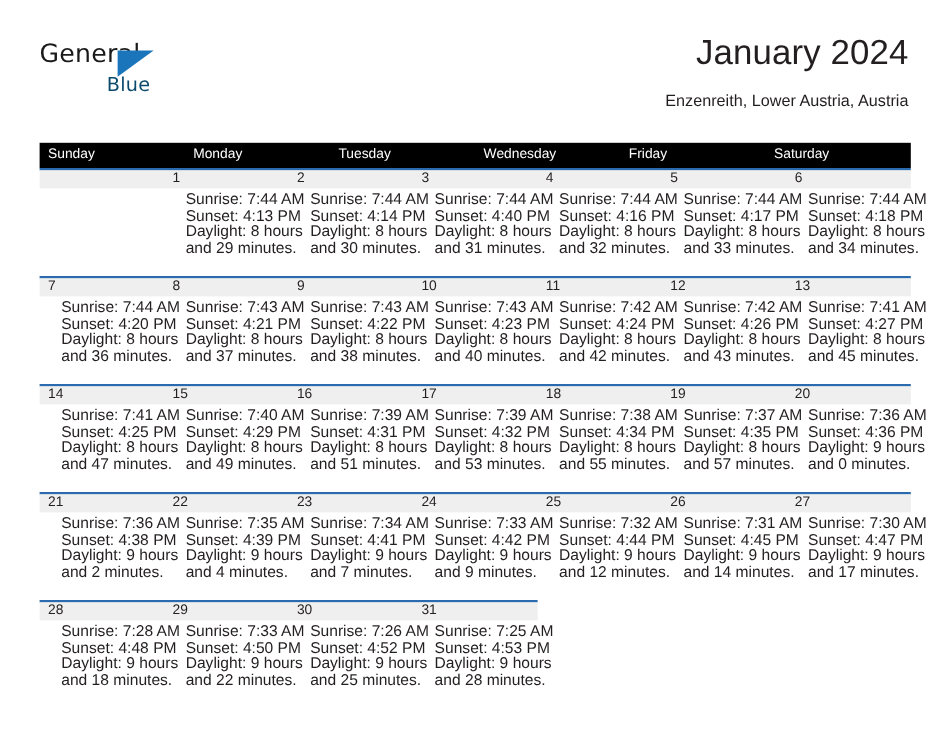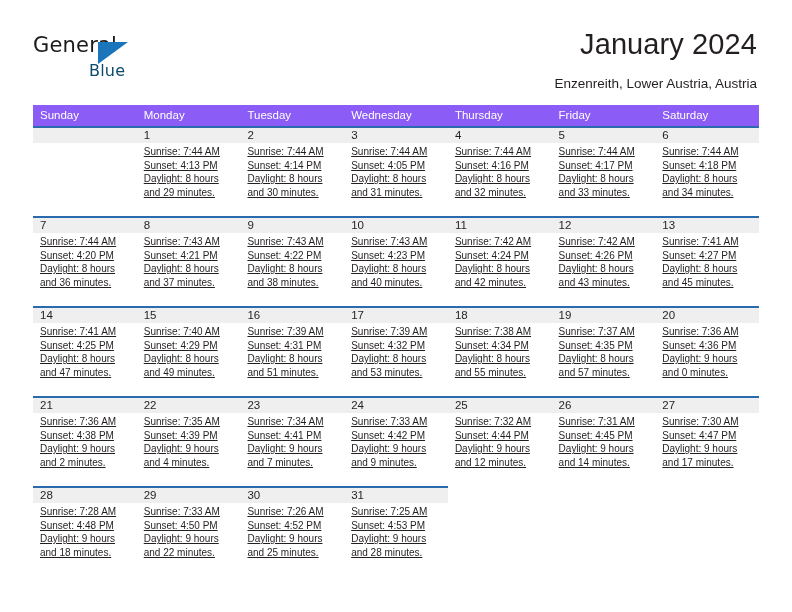--- a/index.html
+++ b/index.html
@@ -87,21 +87,22 @@
   .calendar {
     position: absolute;
     left: 33px;
     top: 105px;
     width: 726px;
   }
   .dow-row {
     display: flex;
     width: 726px;
     height: 21px;
-    background: #8b5cf6;
+    background: #000000;
+    margin-top: 14px;
   }
   .dow {
     flex: 1 1 0;
     color: #ffffff;
     font-size: 11.5px;
     line-height: 21px;
     padding-left: 7px;
     box-sizing: border-box;
     white-space: nowrap;
   }
@@ -142,27 +143,26 @@
   .daynum {
     position: absolute;
     left: 7px;
     top: 2px;
     font-size: 11.5px;
     line-height: 14px;
     color: #231f20;
   }
   .info {
     position: absolute;
-    left: 7px;
+    left: 18px;
     top: 19px;
-    font-size: 10px;
+    font-size: 13px;
     line-height: 13.6px;
     color: #231f20;
     white-space: nowrap;
-    text-decoration: underline;
   }
   .info div { white-space: nowrap; }
 </style>
 </head>
 <body>
 
 <div class="page">
 
   <div class="header">
 
@@ -175,21 +175,20 @@
     <div class="title">January 2024</div>
     <div class="subtitle">Enzenreith, Lower Austria, Austria</div>
   </div>
 
   <div class="calendar">
     <div class="dow-row">
         <div class="dow">Sunday</div>
         <div class="dow">Monday</div>
         <div class="dow">Tuesday</div>
         <div class="dow">Wednesday</div>
-        <div class="dow">Thursday</div>
         <div class="dow">Friday</div>
         <div class="dow">Saturday</div>
       </div>
     <div id="weeks-container">
         <div class="week">
           <div class="week-sep" style="width: 726px;"></div>
           <div class="numband" style="width: 726px;"></div>
           <div class="days">
             <div class="day empty"></div>
             <div class="day">
@@ -207,21 +206,21 @@
                 <div>Sunrise: 7:44 AM</div>
                 <div>Sunset: 4:14 PM</div>
                 <div>Daylight: 8 hours</div>
                 <div>and 30 minutes.</div>
               </div>
             </div>
             <div class="day">
               <div class="daynum">3</div>
               <div class="info">
                 <div>Sunrise: 7:44 AM</div>
-                <div>Sunset: 4:05 PM</div>
+                <div>Sunset: 4:40 PM</div>
                 <div>Daylight: 8 hours</div>
                 <div>and 31 minutes.</div>
               </div>
             </div>
             <div class="day">
               <div class="daynum">4</div>
               <div class="info">
                 <div>Sunrise: 7:44 AM</div>
                 <div>Sunset: 4:16 PM</div>
                 <div>Daylight: 8 hours</div>

